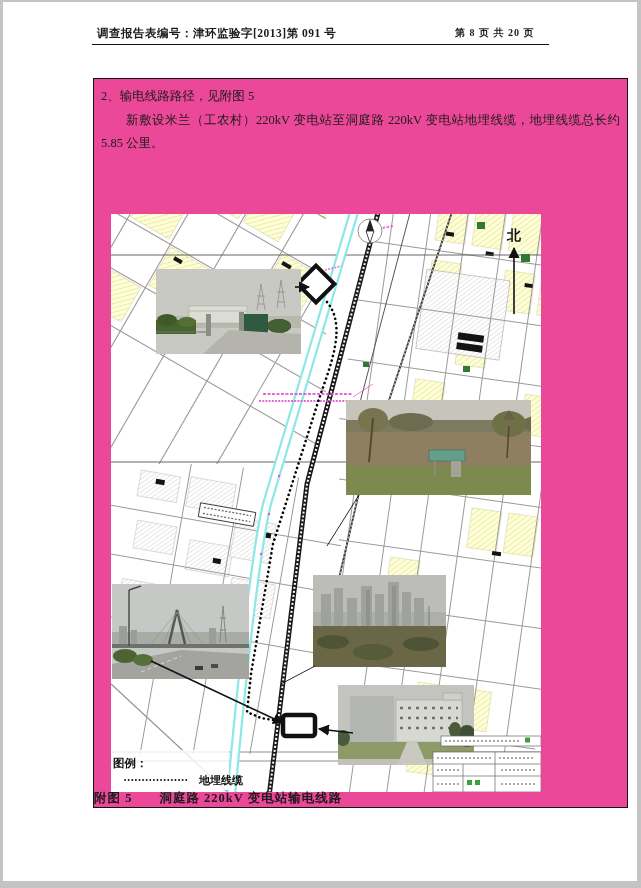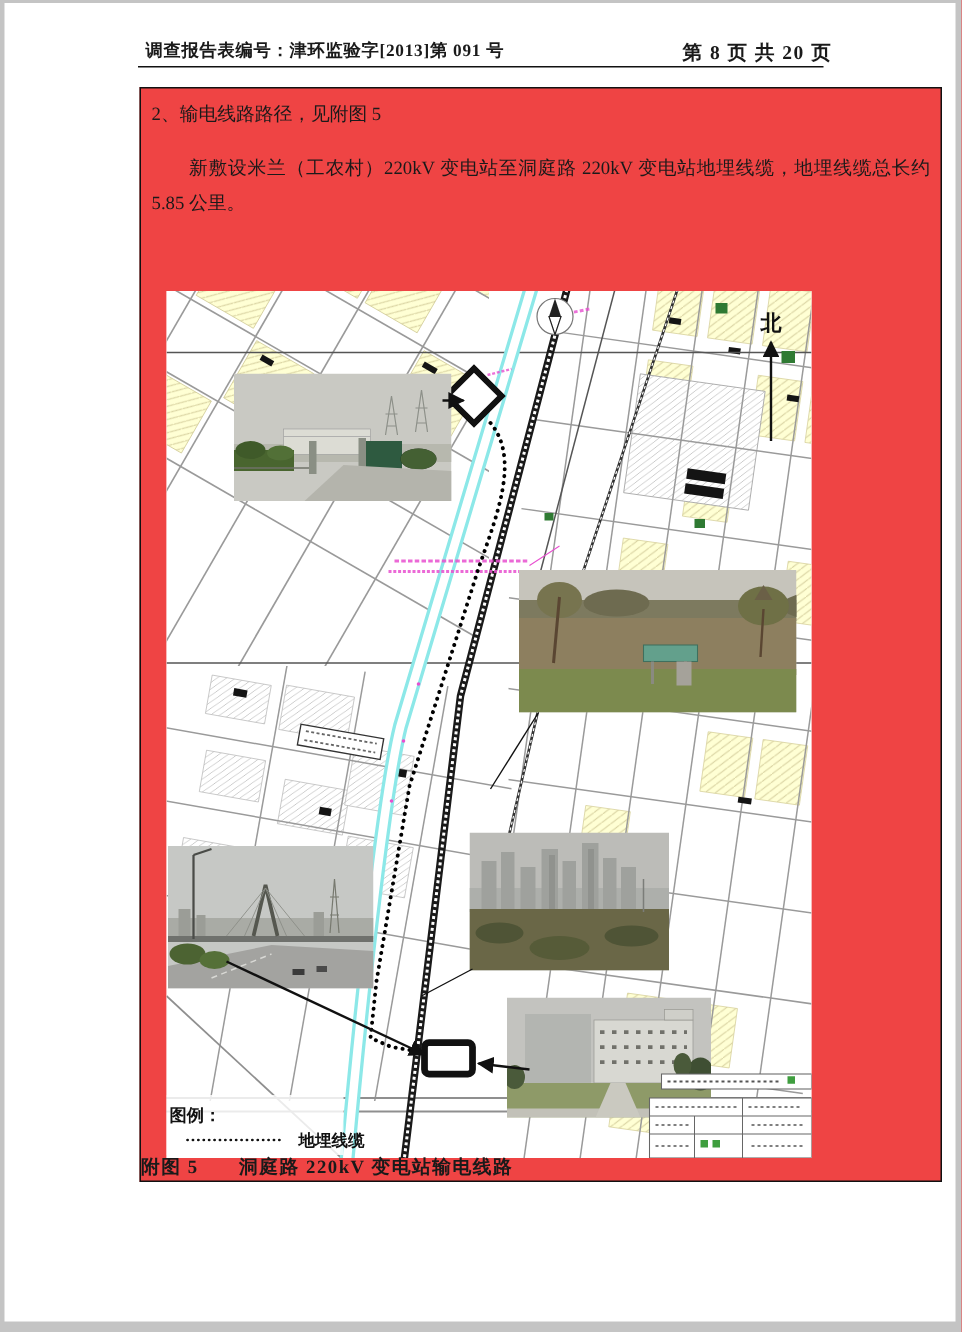--- a/index.html
+++ b/index.html
@@ -1,25 +1,25 @@
 <!DOCTYPE html>
 <html><head>
 <meta charset="utf-8">
 <style>
   html,body{margin:0;padding:0;}
   body{width:641px;height:888px;background:#c4c4c4;position:relative;overflow:hidden;
        font-family:"Liberation Serif","DejaVu Serif",serif;color:#1a1a1a;}
   .page{position:absolute;left:3px;top:2px;width:634px;height:879px;background:#ffffff;}
   .hdr-left{position:absolute;left:94px;top:24px;font-size:11.5px;font-weight:600;letter-spacing:.5px;}
-  .hdr-right{position:absolute;left:452px;top:24px;font-size:13px;font-weight:600;letter-spacing:1px;}
+  .hdr-right{position:absolute;left:452px;top:24px;font-size:10px;font-weight:600;letter-spacing:1px;}
   .hdr-rule{position:absolute;left:89px;top:42px;width:457px;height:0;border-bottom:1.4px solid #111;}
-  .content-box{position:absolute;left:90px;top:56px;width:533px;height:728px;border:1.5px solid #111;background:#ef4444;text-decoration:underline;}
+  .content-box{position:absolute;left:90px;top:76px;width:533px;height:728px;border:1.5px solid #111;background:#ec4899;text-decoration:underline;}
   .bodytext{position:absolute;left:7px;top:6px;width:519px;font-size:12.5px;line-height:23.5px;}
   .bodytext p{margin:0;text-align:justify;}
-  .bodytext p.indent{text-indent:2em;margin-top:12px;}
+  .bodytext p.indent{text-indent:2em;}
   .map-wrap{position:absolute;left:17px;top:135px;width:430px;height:578px;background:#fff;}
   .caption{position:absolute;left:0;top:711px;width:533px;text-align:left;
            font-size:12.5px;font-weight:600;letter-spacing:1px;}
   svg text{font-family:"Liberation Serif","DejaVu Serif",serif;}
 </style>
 </head>
 <body>
 
 <div class="page">
 

